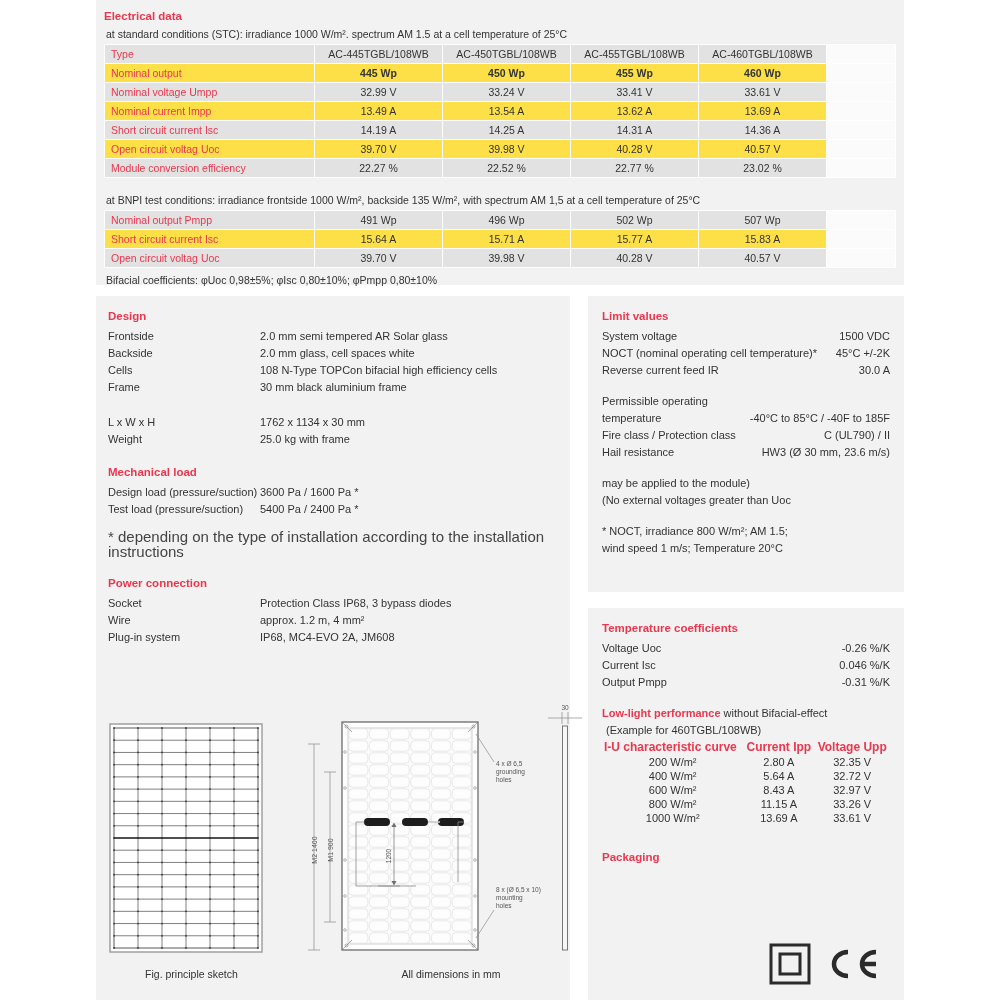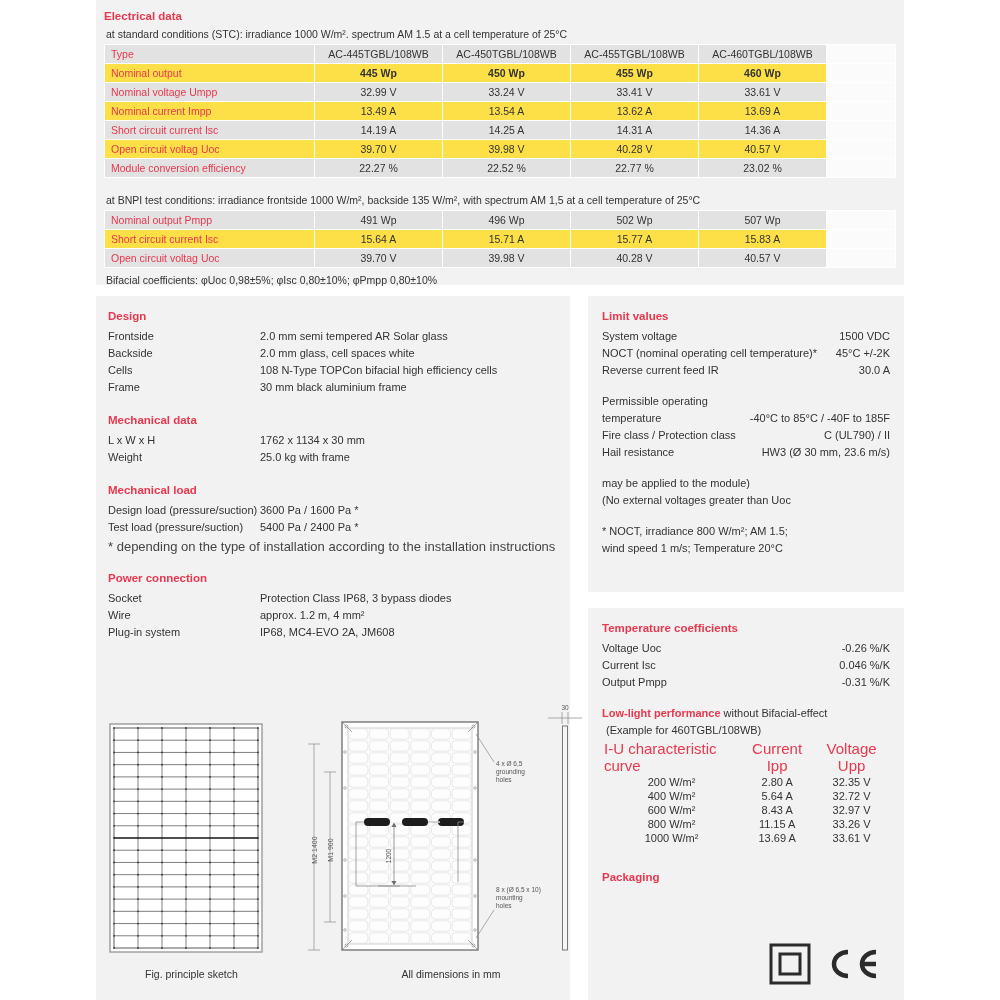--- a/index.html
+++ b/index.html
@@ -40,40 +40,40 @@
   td.val.b { font-weight:bold; }
   td.blank { background:#fbfbfb !important; }
   .bifacial { font-size:10.5px; margin:6px 0 0 2px; color:#333; }
 
   
   #leftcol { left:96px; top:296px; width:474px; height:704px; padding:14px 12px 10px 12px; }
   .kv { display:flex; font-size:11px; line-height:17px; }
   .kv .k { width:152px; flex:0 0 152px; color:#333; }
   .kv .v { flex:1; color:#333; }
   .grp { margin-bottom:18px; }
-  .note { font-size:13px; color:#444; margin-top:3px; line-height:15px; }
+  .note { font-size:15px; color:#444; margin-top:11px; line-height:15px; }
 
   
   #drawings { position:absolute; left:0; top:404px; width:474px; height:300px; }
   .figcap { text-align:center; font-size:10.5px; color:#333; }
   .dimtxt { font-size:7px; fill:#555; font-family:"Liberation Sans", sans-serif; }
   .dimtxt2 { font-size:6.5px; fill:#555; font-family:"Liberation Sans", sans-serif; }
 
   
   #limits { left:588px; top:296px; width:316px; height:296px; padding:14px 14px 10px 14px; }
   #temps  { left:588px; top:608px; width:316px; height:392px; padding:14px 14px 10px 14px; }
   .rrow { display:flex; justify-content:space-between; font-size:11px; line-height:17px; }
   .rrow .rk { color:#333; }
   .rrow .rv { color:#333; text-align:right; white-space:nowrap; }
   .plain { font-size:11px; line-height:17px; color:#333; }
   .spacer { height:14px; }
 
   table.lowlight { width:100%; border-collapse:collapse; font-size:11px; }
   table.lowlight th {
-    color:#e8384f; font-weight:normal; text-align:center; padding:1px 2px; font-size:15px;
+    color:#e8384f; font-weight:bold; text-align:center; padding:1px 2px; font-size:12px;
   }
   table.lowlight th.first { text-align:left; }
   table.lowlight td { text-align:center; padding:1px 2px; color:#333; }
   table.lowlight td.first { text-align:center; }
 
   .marks { position:absolute; right:22px; bottom:14px; display:flex; align-items:center; gap:14px; }
 </style>
 </head>
 <body>
 
@@ -211,21 +211,20 @@
           <div class="v">108 N-Type TOPCon bifacial high efficiency cells</div>
         </div>
         <div class="kv">
           <div class="k">Frame</div>
           <div class="v">30 mm black aluminium frame</div>
         </div>
       </div>
   </div>
 
   <div class="grp">
-    <h2 class="sec">Mechanical data</h2>
     <div id="mechdata-rows">
         <div class="kv">
           <div class="k">L x W x H</div>
           <div class="v">1762 x 1134 x 30 mm</div>
         </div>
         <div class="kv">
           <div class="k">Weight</div>
           <div class="v">25.0 kg with frame</div>
         </div>
       </div>

